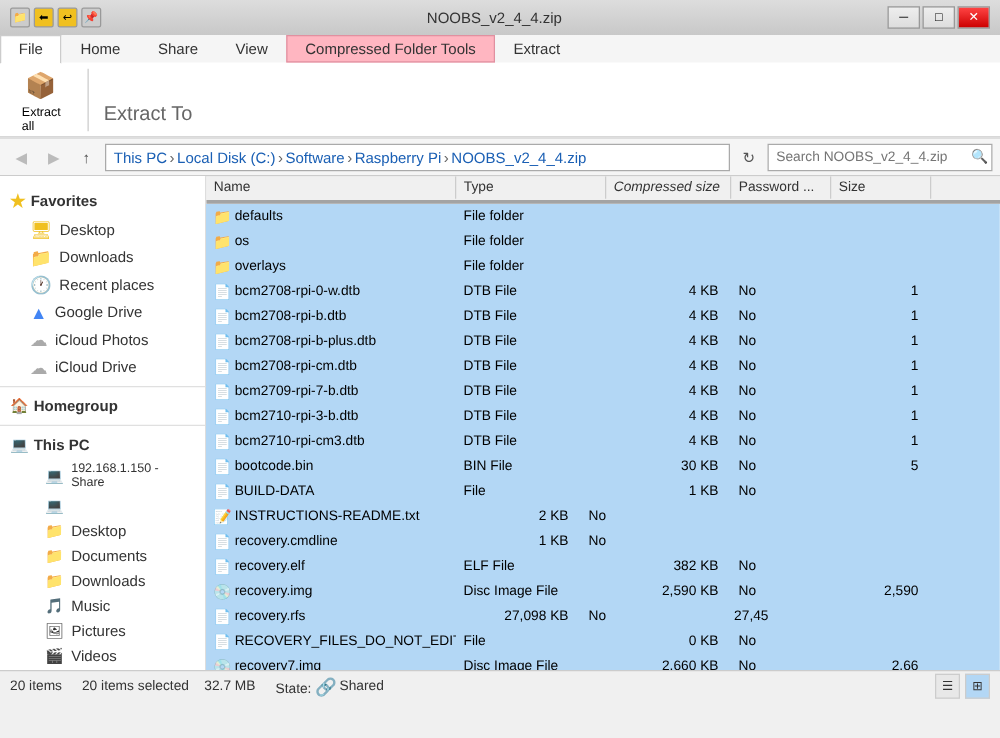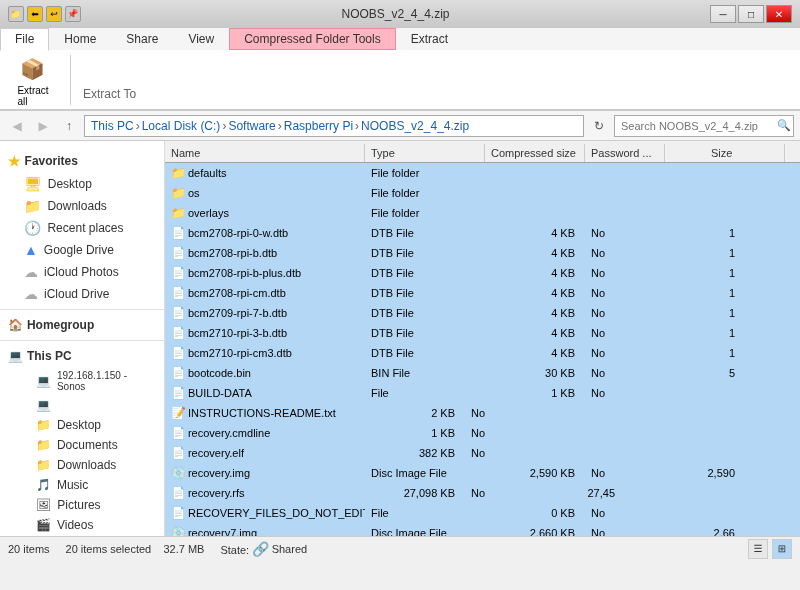--- a/index.html
+++ b/index.html
@@ -27,21 +27,21 @@
     
     .ribbon { background: #f5f5f5; border-bottom: 1px solid #ccc; }
     .ribbon-tabs { display: flex; height: 22px; }
     .ribbon-tab { padding: 3px 14px; font-size: 12px; color: #333; cursor: pointer; border: 1px solid transparent; }
     .ribbon-tab.active { background: white; border-color: #ccc #ccc white #ccc; margin-bottom: -1px; }
     .ribbon-tab.compressed { background: #ffb6c1; border-color: #e090a0; }
     .ribbon-content { background: white; border-bottom: 1px solid #ccc; padding: 4px 8px; height: 60px; display: flex; align-items: center; gap: 8px; }
     .ribbon-button { display: flex; flex-direction: column; align-items: center; padding: 4px 8px; cursor: pointer; border: 1px solid transparent; border-radius: 2px; font-size: 10px; }
     .ribbon-button-icon { width: 32px; height: 32px; display: flex; align-items: center; justify-content: center; font-size: 20px; }
     .ribbon-separator { width: 1px; background: #ccc; height: 50px; margin: 0 4px; }
-    .extract-to-label { font-size: 12px; color: #666; align-self: flex-end; padding-bottom: 4px; }
+    .extract-to-label { font-size: 16px; color: #666; align-self: flex-end; padding-bottom: 4px; }
 
     
     .address-bar {
       background: #f5f5f5;
       border-bottom: 1px solid #ccc;
       height: 30px;
       display: flex;
       align-items: center;
       padding: 0 6px;
       gap: 4px;
@@ -63,27 +63,27 @@
     .sidebar-section { margin: 4px 0; }
     .sidebar-group-header { padding: 4px 8px; font-weight: bold; font-size: 12px; color: #333; display: flex; align-items: center; gap: 4px; cursor: pointer; }
     .sidebar-group-header .star { color: #f0c020; font-size: 14px; }
     .sidebar-item { padding: 3px 8px 3px 24px; display: flex; align-items: center; gap: 6px; cursor: pointer; font-size: 12px; color: #333; }
     .sidebar-item .folder-icon { font-size: 14px; }
     .sidebar-item.indent2 { padding-left: 36px; }
     .sidebar-divider { height: 1px; background: #e0e0e0; margin: 4px 0; }
 
     
     .file-area { flex: 1; overflow: hidden; display: flex; flex-direction: column; }
-    .file-list-header { display: flex; align-items: flex-end; background: #f0f0f0; border-bottom: 1px solid #a3a3a3; height: 22px; padding: 0; user-select: none; }
+    .file-list-header { display: flex; align-items: flex-start; background: #f0f0f0; border-bottom: 3px solid #a3a3a3; height: 22px; padding: 0; user-select: none; }
     .col-header { padding: 3px 6px; font-size: 11px; color: #333; border-right: 1px solid #ccc; cursor: pointer; white-space: nowrap; overflow: hidden; }
     .col-name { width: 200px; flex-shrink: 0; }
     .col-type { width: 120px; flex-shrink: 0; }
-    .col-compressed { width: 100px; flex-shrink: 0; }
+    .col-compressed { width: 100px; flex-shrink: 0; font-style: italic; }
     .col-password { width: 80px; flex-shrink: 0; }
-    .col-size { width: 80px; flex-shrink: 0; margin-left: 40px; }
+    .col-size { width: 80px; flex-shrink: 0; }
     .file-list-body { overflow-y: auto; flex: 1; background: white; }
     .file-row { display: flex; align-items: center; height: 20px; border-bottom: 1px solid transparent; }
     .file-row.selected { background: #b3d7f5; }
     .file-cell { padding: 2px 6px; font-size: 11px; overflow: hidden; white-space: nowrap; text-overflow: ellipsis; }
     .file-name-cell { width: 200px; flex-shrink: 0; display: flex; align-items: center; gap: 2px; }
     .file-type-cell { width: 120px; flex-shrink: 0; }
     .file-compressed-cell { width: 100px; flex-shrink: 0; text-align: right; padding-right: 10px; }
     .file-password-cell { width: 80px; flex-shrink: 0; }
     .file-size-cell { width: 80px; flex-shrink: 0; text-align: right; padding-right: 10px; }
 
@@ -208,21 +208,21 @@
 
     <div class="sidebar-divider"></div>
 
     <div class="sidebar-section">
       <div class="sidebar-group-header">
         <span style="color:#0078d7">💻</span>
         <span>This PC</span>
       </div>
       <div class="sidebar-item indent2">
         <span>💻</span>
-        <span style="font-size:10px">192.168.1.150 - Sonos</span>
+        <span style="font-size:10px">192.168.1.150 - Share</span>
       </div>
       <div class="sidebar-item indent2">
         <span>💻</span>
       </div>
       <div class="sidebar-item indent2">
         <span class="folder-yellow">📁</span>
         <span>Desktop</span>
       </div>
       <div class="sidebar-item indent2">
         <span class="folder-yellow">📁</span>
@@ -395,20 +395,21 @@
     </div>
     <div class="file-cell file-compressed-cell">1 KB</div>
     <div class="file-cell file-password-cell">No</div>
     <div class="file-cell file-size-cell"></div>
   </div>
         <div class="file-row selected">
     <div class="file-cell file-name-cell">
       <span style="font-size:12px;">📄</span>
       <span>recovery.elf</span>
     </div>
+    <div class="file-cell file-type-cell">ELF File</div>
     <div class="file-cell file-compressed-cell">382 KB</div>
     <div class="file-cell file-password-cell">No</div>
     <div class="file-cell file-size-cell"></div>
   </div>
         <div class="file-row selected">
     <div class="file-cell file-name-cell">
       <span style="font-size:12px;">💿</span>
       <span>recovery.img</span>
     </div>
     <div class="file-cell file-type-cell">Disc Image File</div>

